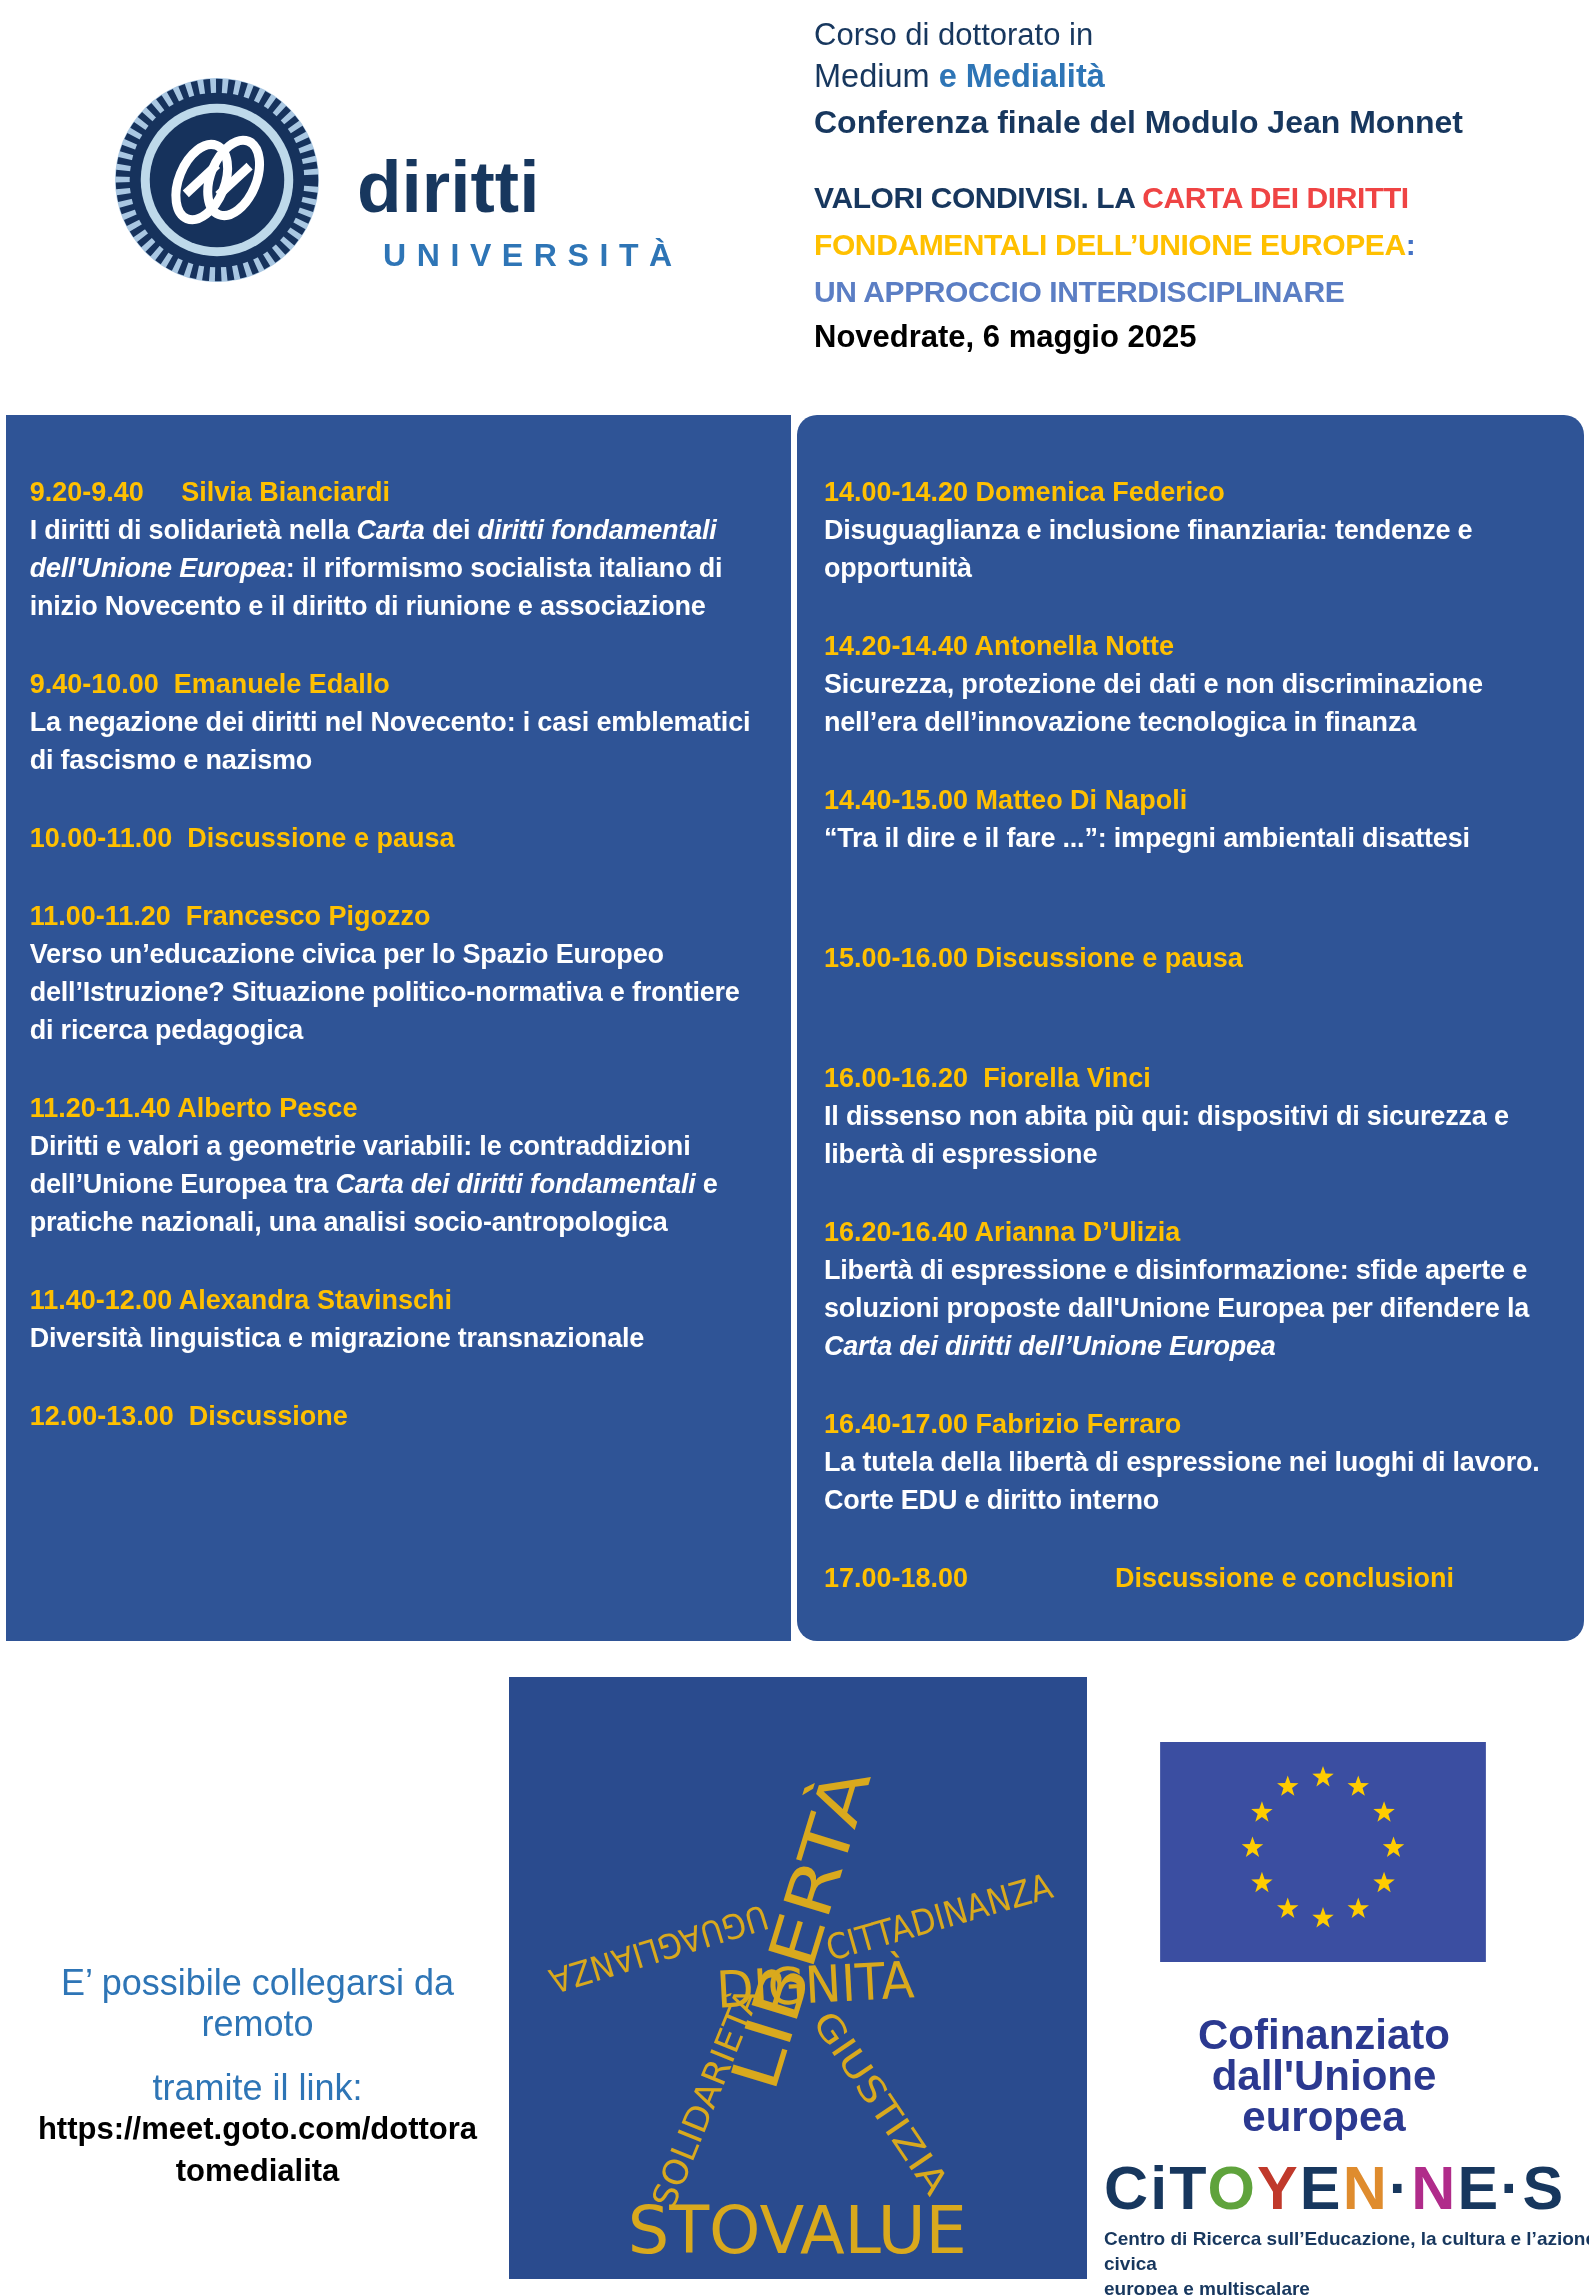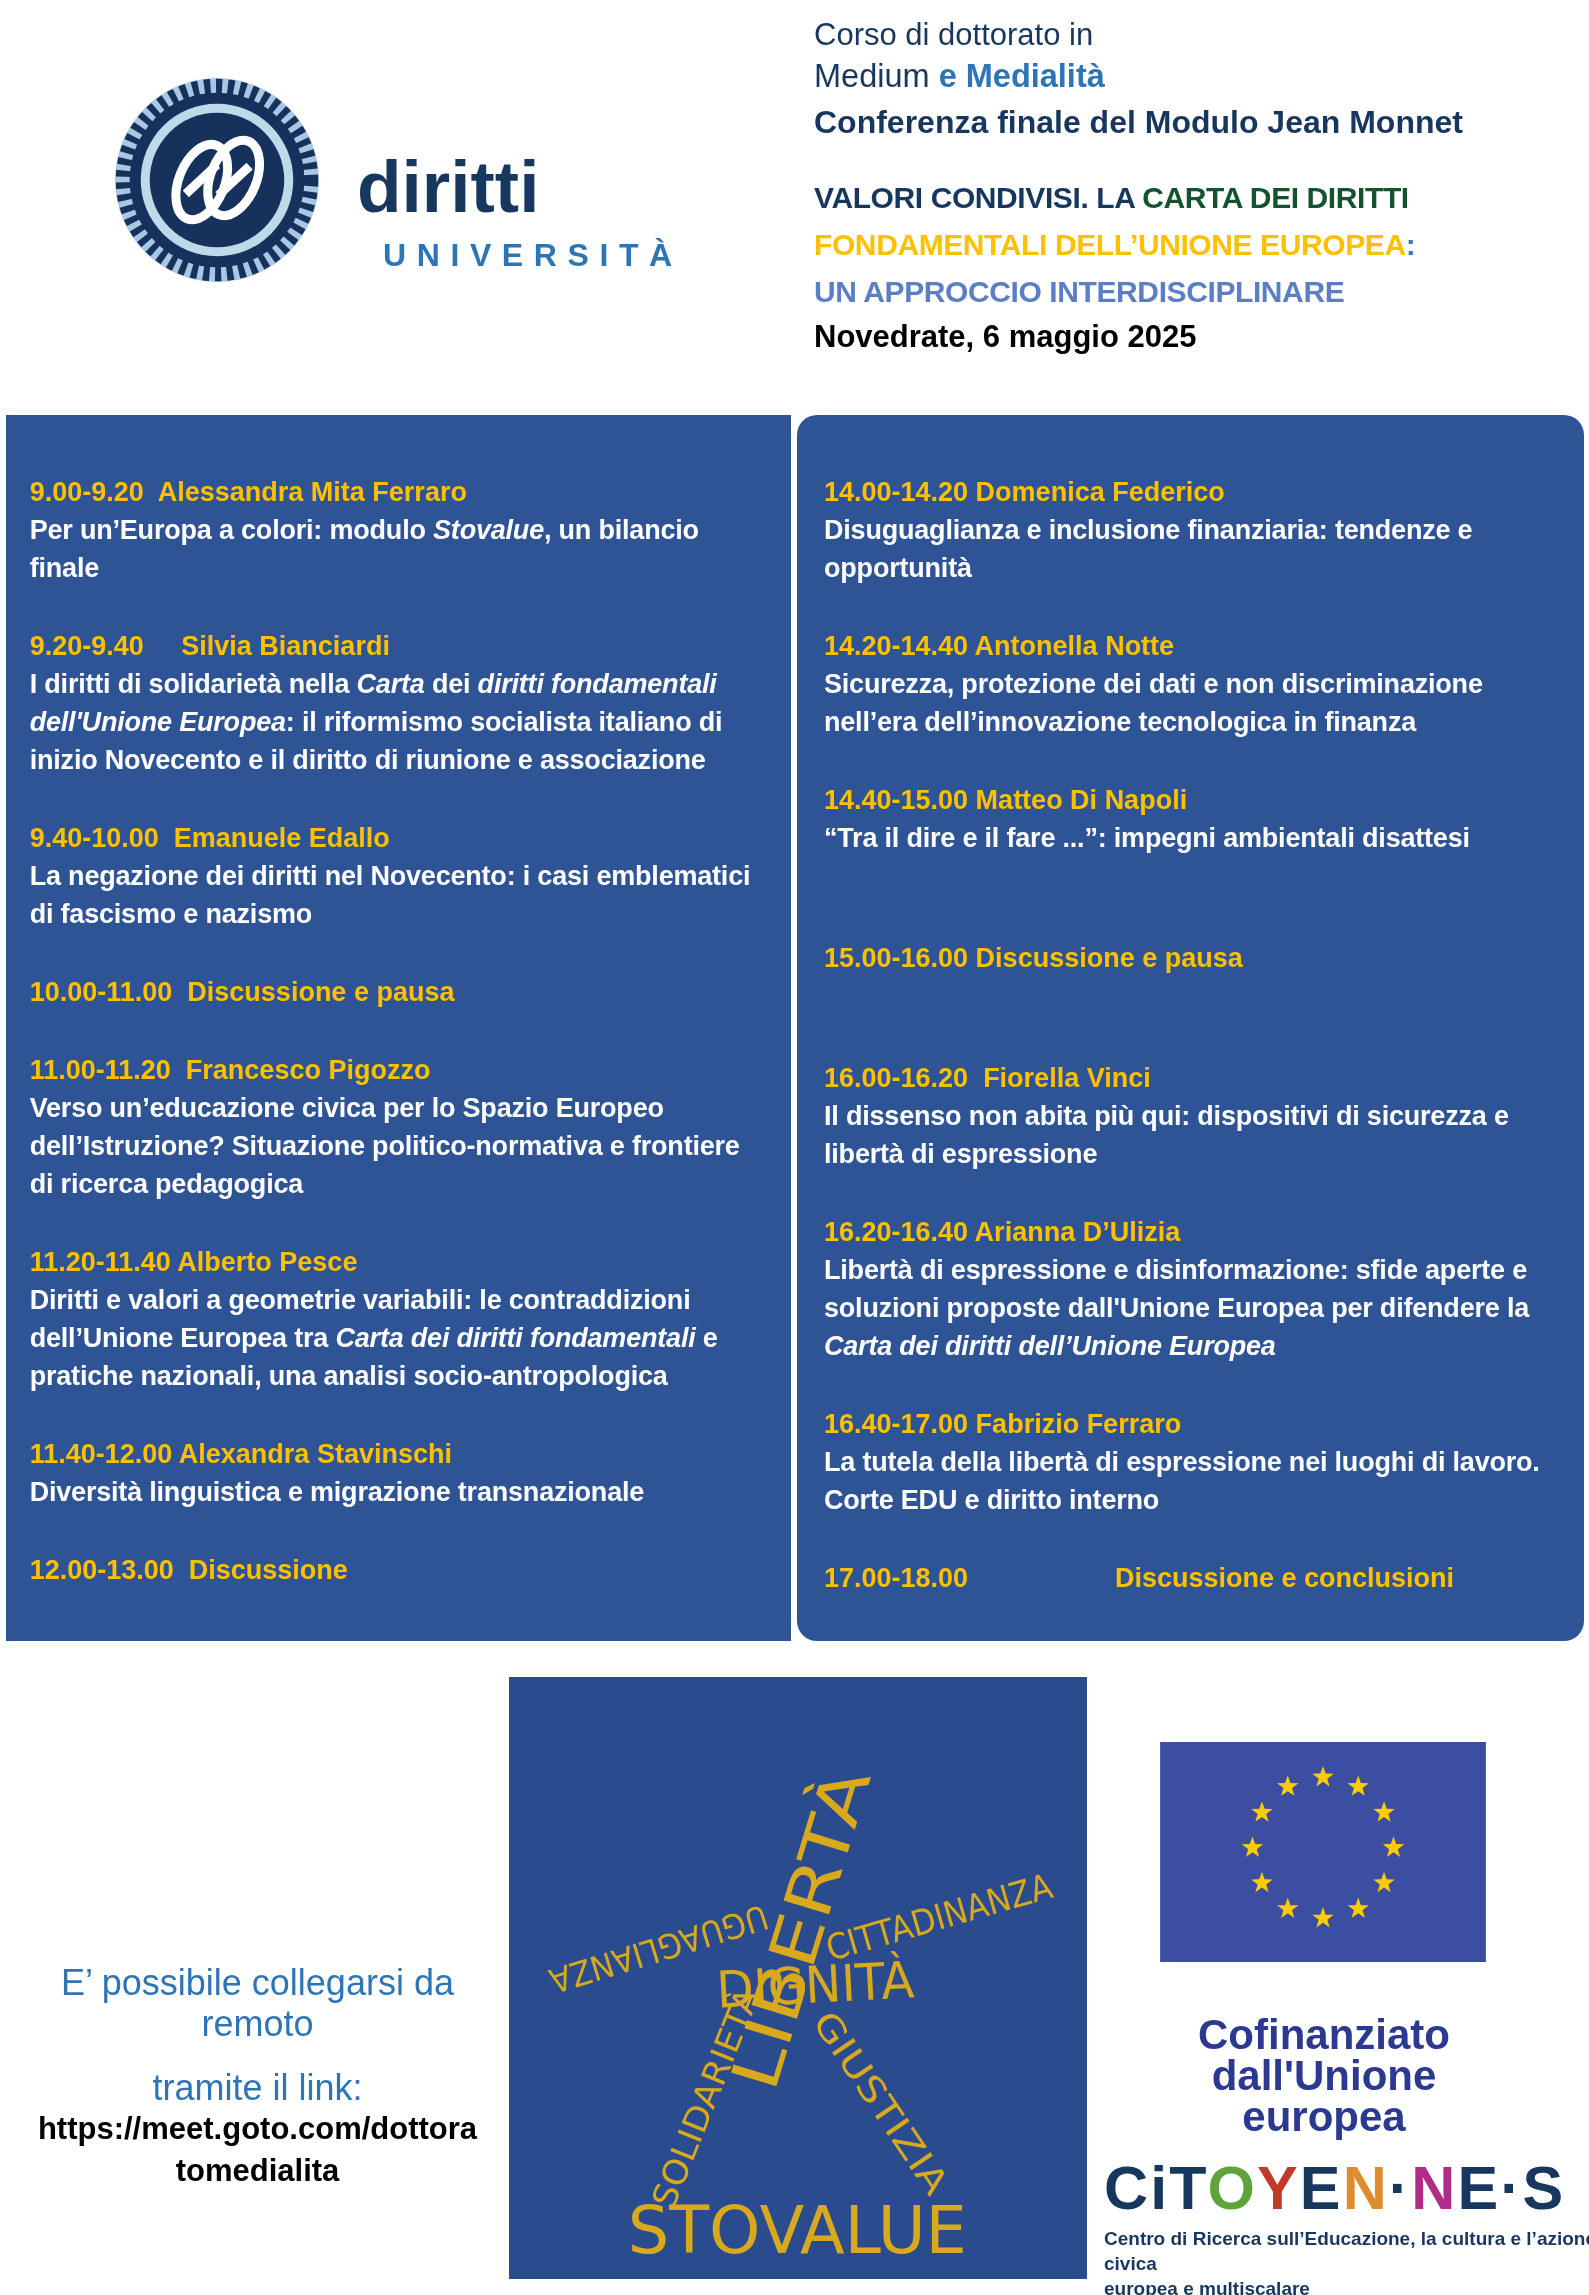--- a/index.html
+++ b/index.html
@@ -69,33 +69,29 @@
     </g>
   </svg>
 </div>
 <div class="abs brand">diritti</div>
 <div class="abs univ">UNIVERSITÀ</div>
 
 <div class="abs header-right">
   <div class="h-line1">Corso di dottorato in</div>
   <div class="h-line2"><span style="font-weight: normal; color: rgb(23, 55, 94);">Medium </span><span style="font-weight: bold; color: rgb(46, 117, 182);">e Medialità</span></div>
   <div class="h-line3">Conferenza finale del Modulo Jean Monnet</div>
-  <div class="h-title h-t1"><span style="color: rgb(23, 55, 94);">VALORI CONDIVISI. LA </span><span style="color: #14532d;">CARTA DEI DIRITTI</span></div>
+  <div class="h-title h-t1"><span style="color: rgb(23, 55, 94);">VALORI CONDIVISI. LA </span><span style="color: #ef4444;">CARTA DEI DIRITTI</span></div>
   <div class="h-title h-t2"><span style="color: rgb(255, 192, 0);">FONDAMENTALI DELL’UNIONE EUROPEA</span><span style="color: rgb(68, 114, 196);">:</span></div>
   <div class="h-title h-t3">UN APPROCCIO INTERDISCIPLINARE</div>
   <div class="h-date">Novedrate, 6 maggio 2025</div>
 </div>
 
 <div class="abs divider"></div>
 
 <div class="col col-left">
-  <div class="entry">
-    <div class="e-head">9.00-9.20  Alessandra Mita Ferraro</div>
-    <div class="e-title"><span>Per un’Europa a colori: modulo </span><span style="font-style: italic;">Stovalue</span><span>, un bilancio finale</span></div>
-  </div>
   <div class="entry">
     <div class="e-head">9.20-9.40     Silvia Bianciardi</div>
     <div class="e-title"><span>I diritti di solidarietà nella </span><span style="font-style: italic;">Carta</span><span> dei </span><span style="font-style: italic;">diritti fondamentali dell'Unione Europea</span><span>: il riformismo socialista italiano di inizio Novecento e il diritto di riunione e associazione</span></div>
   </div>
   <div class="entry">
     <div class="e-head">9.40-10.00  Emanuele Edallo</div>
     <div class="e-title"><span>La negazione dei diritti nel Novecento: i casi emblematici di fascismo e nazismo</span></div>
   </div>
   <div class="entry">
     <div class="e-head">10.00-11.00  Discussione e pausa</div>

